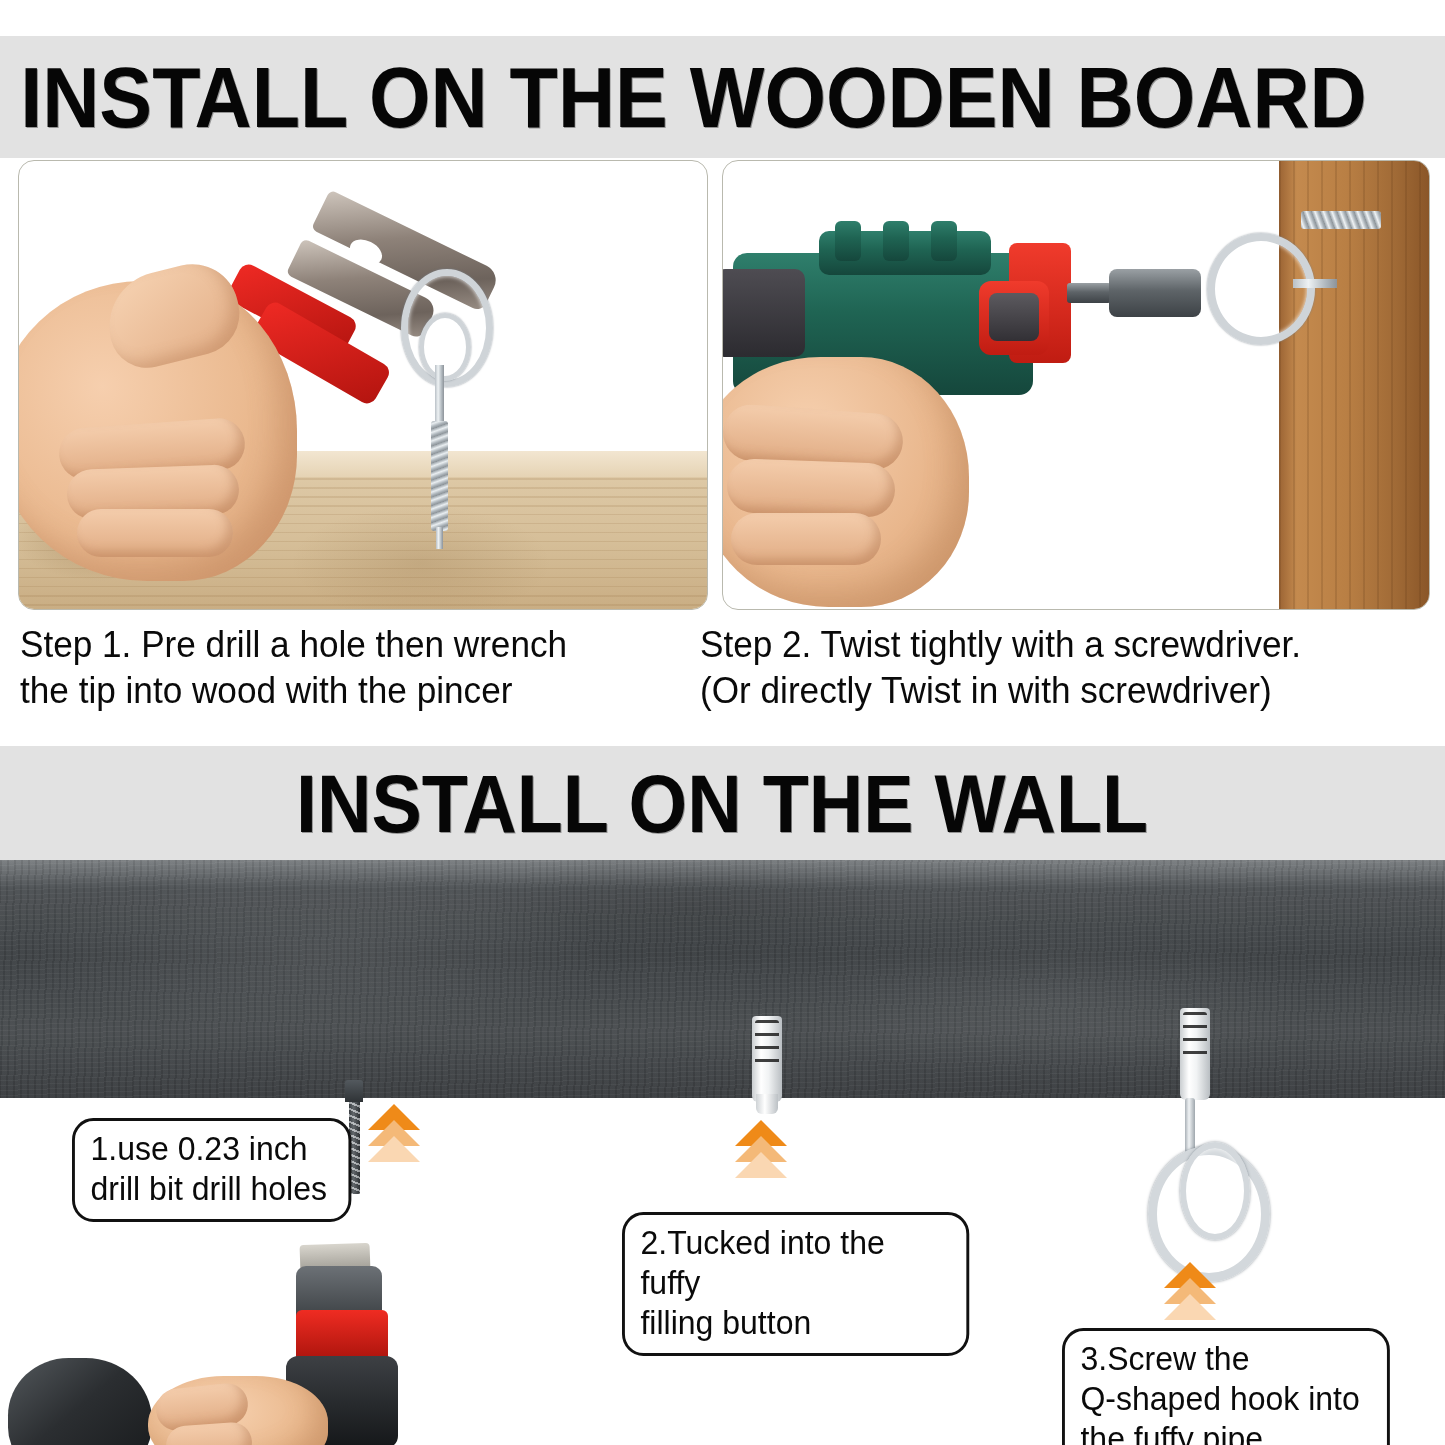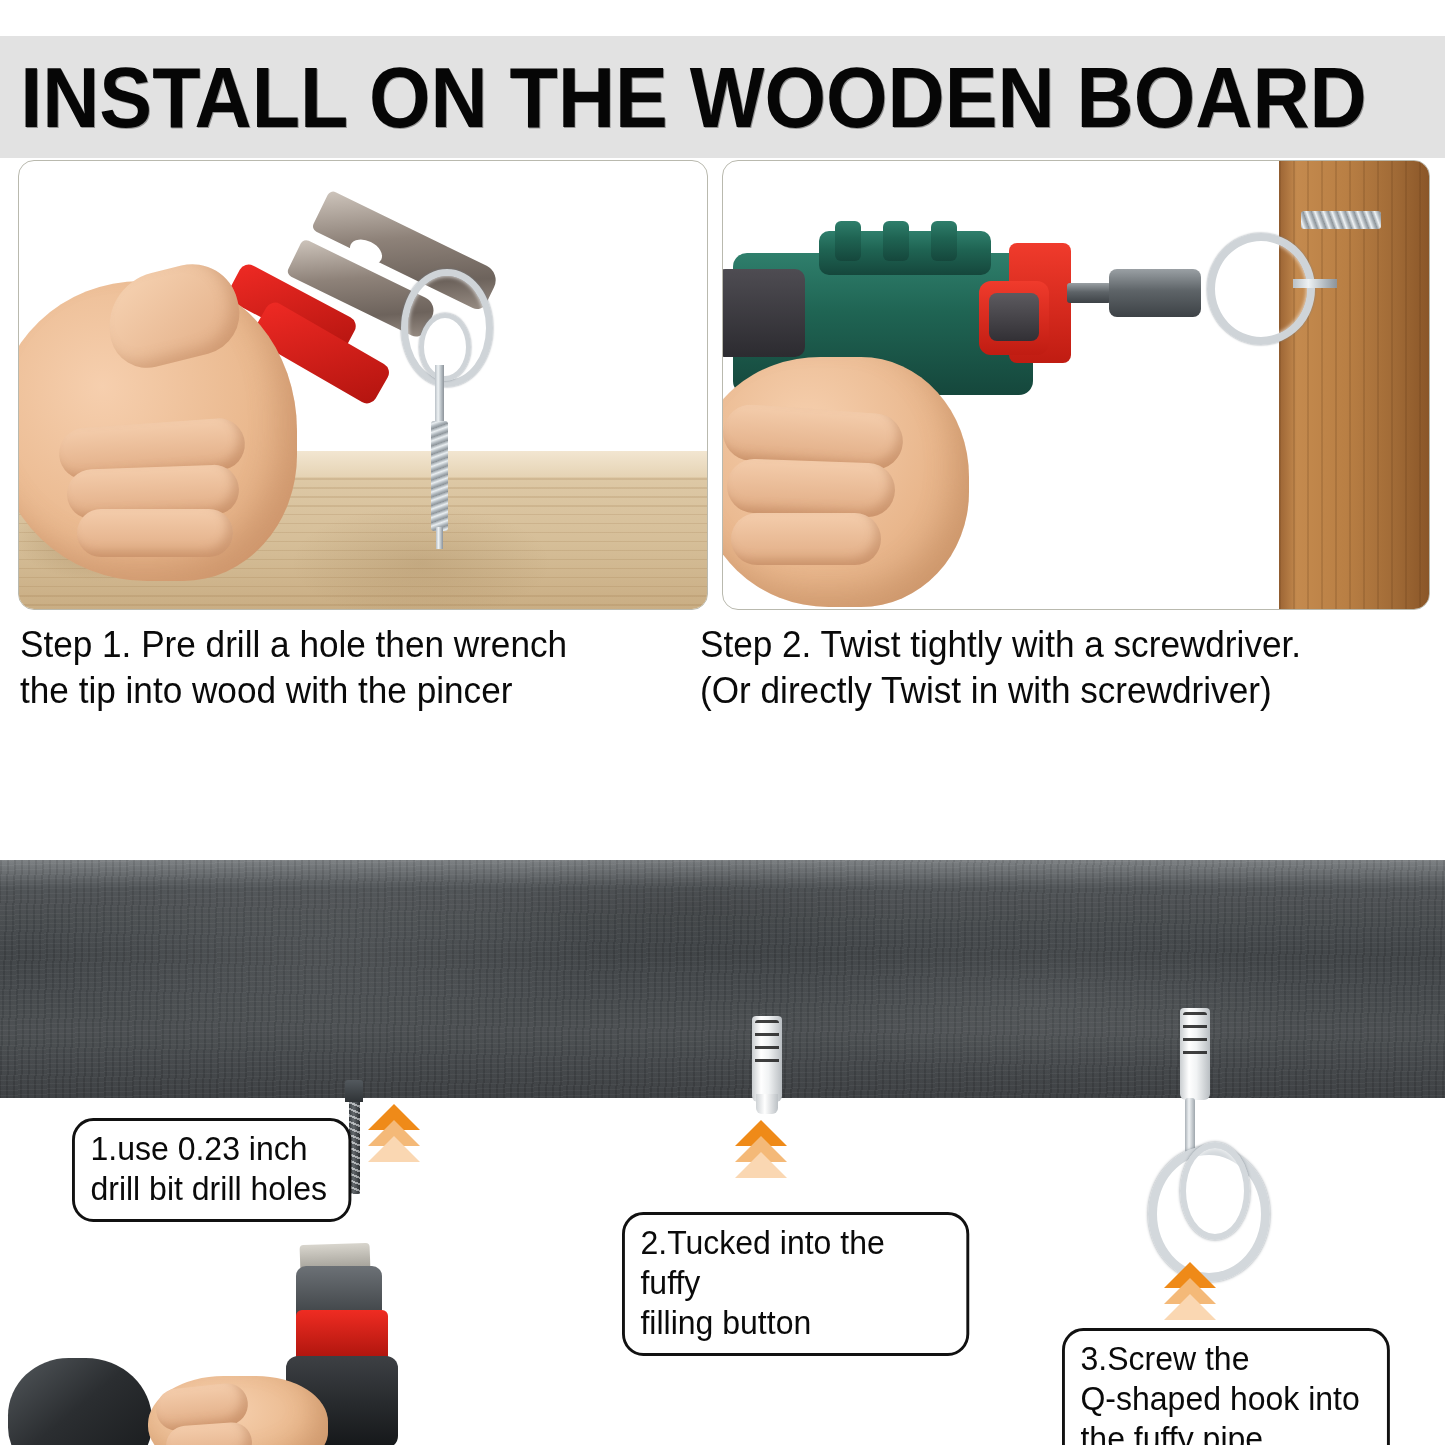--- a/index.html
+++ b/index.html
@@ -331,20 +331,23 @@
     <div class="finger" style="left:0px;top:248px;width:180px;height:56px;transform:rotate(4deg);"></div>
     <div class="finger" style="left:4px;top:300px;width:168px;height:54px;transform:rotate(2deg);"></div>
     <div class="finger" style="left:8px;top:352px;width:150px;height:52px;transform:rotate(0deg);"></div>
   </div>
 
   <div class="caption" id="caption-step1">Step 1. Pre drill a hole then wrench
 the tip into wood with the pincer</div>
   <div class="caption" id="caption-step2">Step 2. Twist tightly with a screwdriver.
 (Or directly Twist in with screwdriver)</div>
 
+  <div class="band" id="band-wall">
+    <div class="band-title">INSTALL ON THE WALL</div>
+  </div>
 
   <div class="wall"></div>
 
   <div class="bit" style="left:349px;top:1098px;height:96px;">
     <div class="flute"></div>
   </div>
   <div style="position:absolute;left:345px;top:1080px;width:18px;height:22px;background:linear-gradient(180deg,#53595e,#2f3336);border-radius:3px 3px 0 0;"></div>
 
   <div class="plug" style="left:752px;top:1016px;height:86px;">
     <div class="ribs"></div>

